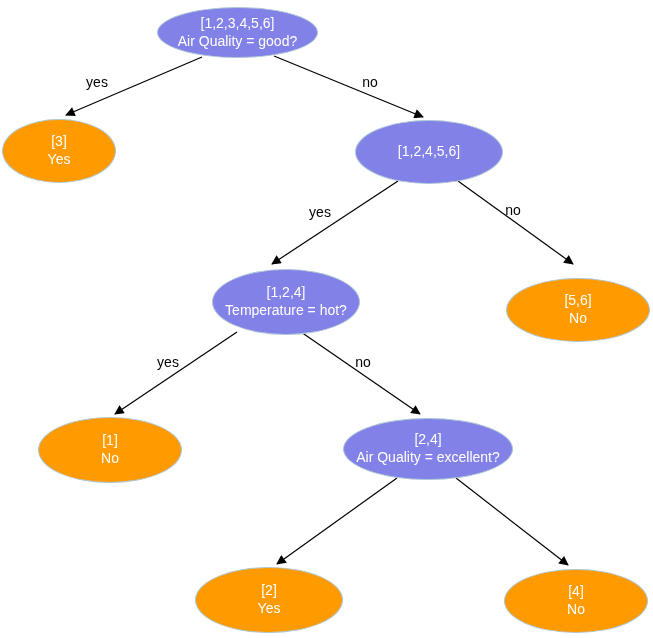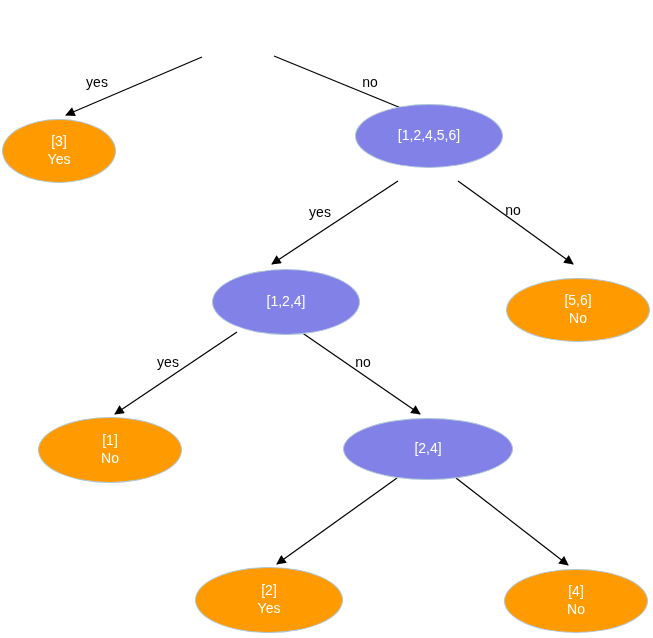--- a/index.html
+++ b/index.html
@@ -71,46 +71,52 @@
     <line x1="456" y1="478" x2="568" y2="565" marker-end="url(#arrow)"></line>
   </svg>
 
   <span class="edge-label" style="left:97px;  top:82px;">yes</span>
   <span class="edge-label" style="left:370px; top:82px;">no</span>
   <span class="edge-label" style="left:320px; top:212px;">yes</span>
   <span class="edge-label" style="left:513px; top:210px;">no</span>
   <span class="edge-label" style="left:168px; top:362px;">yes</span>
   <span class="edge-label" style="left:363px; top:362px;">no</span>
 
+  <div class="node decision" style="left:157px; top:7px;  width:161px; height:51px;">
+    <div>[1,2,3,4,5,6]</div>
+    <div>Air Quality = good?</div>
+  </div>
 
   <div class="node leaf" style="left:2px; top:119px; width:114px; height:64px;">
     <div>[3]</div>
     <div>Yes</div>
   </div>
 
-  <div class="node decision" style="left:355px; top:104px; width:148px; height:64px;gap:6px;">
+  <div class="node decision" style="left:355px; top:120px; width:148px; height:64px;gap:6px;">
     <div>[1,2,4,5,6]</div>
   </div>
 
   <div class="node decision" style="left:212px; top:269px; width:148px; height:66px;">
     <div>[1,2,4]</div>
+    <div>Temperature = hot?</div>
   </div>
 
   <div class="node leaf" style="left:506px; top:278px; width:144px; height:64px;">
     <div>[5,6]</div>
     <div>No</div>
   </div>
 
   <div class="node leaf" style="left:38px; top:417px; width:144px; height:66px;">
     <div>[1]</div>
     <div>No</div>
   </div>
 
   <div class="node decision" style="left:343px; top:418px; width:170px; height:62px;justify-content:center;">
     <div>[2,4]</div>
+    <div>Air Quality = excellent?</div>
   </div>
 
   <div class="node leaf" style="left:195px; top:567px; width:148px; height:66px;">
     <div>[2]</div>
     <div>Yes</div>
   </div>
 
   <div class="node leaf" style="left:504px; top:569px; width:144px; height:64px;">
     <div>[4]</div>
     <div>No</div>

